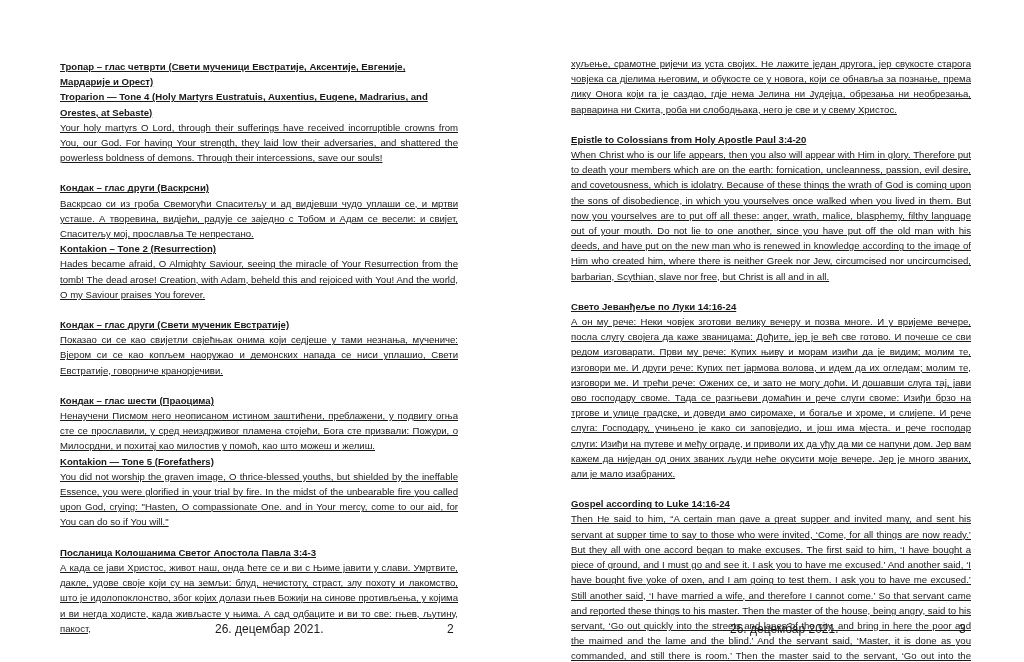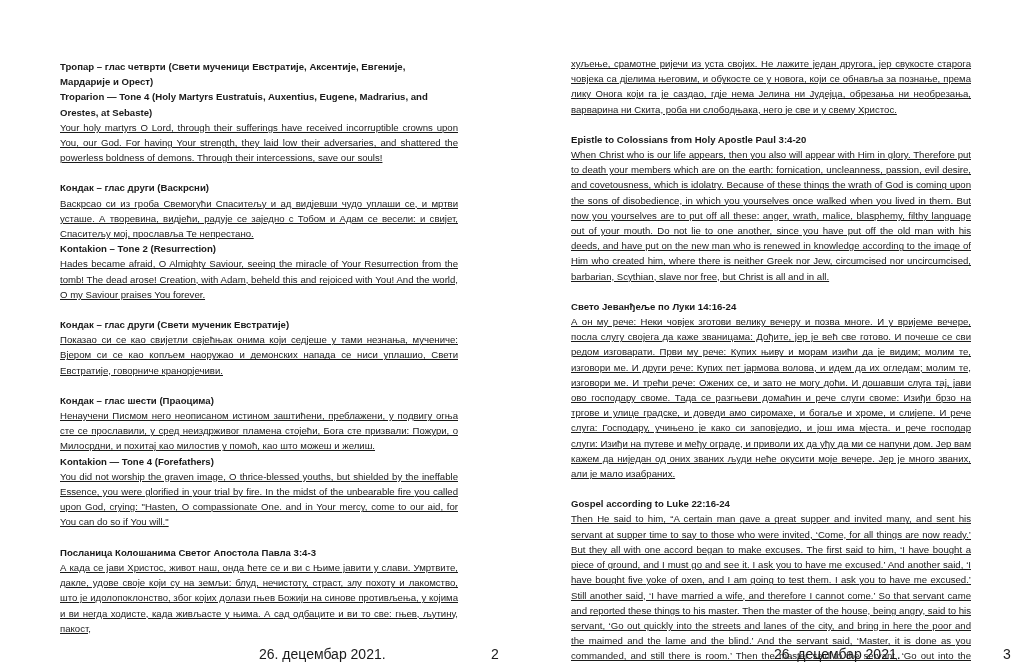--- a/index.html
+++ b/index.html
@@ -6,66 +6,66 @@
   body {
     width: 1024px; height: 662px; background: #ffffff; overflow: hidden;
     font-family: "Liberation Sans", sans-serif; color: #1a1a1a; position: relative;
   }
   .page { position: absolute; top: 0; height: 662px; }
   #page-left { left: 0; width: 512px; }
   #page-right { left: 512px; width: 512px; }
   .content { position: absolute; top: 59px; width: 398px; font-size: 9.6px; line-height: 15.2px; }
   #page-left .content { left: 60px; }
   #page-right .content { left: 59px; top: 56px; width: 400px; }
-  .heading { font-weight: bold; }
+  .heading { font-weight: bold; text-decoration: underline; }
   .para { text-align: justify; text-decoration: underline; }
   .gap { height: 15px; }
-  .footer { position: absolute; top: 646px; font-size: 14px; margin-left: 44px; }
+  .footer { position: absolute; top: 622px; font-size: 12px; }
   #page-left .footer-date { left: 215px; }
   #page-left .footer-num { left: 447px; }
   #page-right .footer-date { left: 218px; }
   #page-right .footer-num { left: 447px; }
 </style>
 </head>
 <body>
 
 <div class="page" id="page-left">
   <div class="content" id="content-0">
       <div class="heading">Тропар – глас четврти (Свети мученици Евстратије, Аксентије, Евгеније, Мардарије и Орест)</div>
       <div class="heading">Troparion — Tone 4 (Holy Martyrs Eustratuis, Auxentius, Eugene, Madrarius, and Orestes, at Sebaste)</div>
-      <div class="para">Your holy martyrs O Lord, through their sufferings have received incorruptible crowns upon You, our God. For having Your strength, they laid low their adversaries, and shattered the powerless boldness of demons. Through their intercessions, save our souls!</div>
+      <div class="para">Your holy martyrs O Lord, through their sufferings have received incorruptible crowns from You, our God. For having Your strength, they laid low their adversaries, and shattered the powerless boldness of demons. Through their intercessions, save our souls!</div>
       <div class="gap"></div>
       <div class="heading">Кондак – глас други (Васкрсни)</div>
       <div class="para">Васкрсао си из гроба Свемогући Спаситељу и ад видјевши чудо уплаши се, и мртви усташе. А творевина, видјећи, радује се заједно с Тобом и Адам се весели: и свијет, Спаситељу мој, прославља Те непрестано.</div>
       <div class="heading">Kontakion – Tone 2 (Resurrection)</div>
       <div class="para">Hades became afraid, O Almighty Saviour, seeing the miracle of Your Resurrection from the tomb! The dead arose! Creation, with Adam, beheld this and rejoiced with You! And the world, O my Saviour praises You forever.</div>
       <div class="gap"></div>
       <div class="heading">Кондак – глас други (Свети мученик Евстратије)</div>
       <div class="para">Показао си се као свијетли свјећњак онима који седјеше у тами незнања, мучениче: Вјером си се као копљем наоружао и демонских напада се ниси уплашио, Свети Евстратије, говорниче кранорјечиви.</div>
       <div class="gap"></div>
       <div class="heading">Кондак – глас шести (Праоцима)</div>
       <div class="para">Ненаучени Писмом него неописаном истином заштићени, преблажени, у подвигу огња сте се прославили, у сред неиздрживог пламена стојећи, Бога сте призвали: Пожури, о Милосрдни, и похитај као милостив у помоћ, као што можеш и желиш.</div>
-      <div class="heading">Kontakion — Tone 4 (Forefathers)</div>
+      <div class="heading">Kontakion — Tone 5 (Forefathers)</div>
       <div class="para">You did not worship the graven image, O thrice-blessed youths, but shielded by the ineffable Essence, you were glorified in your trial by fire. In the midst of the unbearable fire you called upon God, crying: "Hasten, O compassionate One. and in Your mercy, come to our aid, for You can do so if You will."</div>
       <div class="gap"></div>
       <div class="heading">Посланица Колошанима Светог Апостола Павла 3:4-3</div>
       <div class="para">А када се јави Христос, живот наш, онда ћете се и ви с Њиме јавити у слави. Умртвите, дакле, удове своје који су на земљи: блуд, нечистоту, страст, злу похоту и лакомство, што је идолопоклонство, због којих долази гњев Божији на синове противљења, у којима и ви негда ходисте, када живљасте у њима. А сад одбаците и ви то све: гњев, љутину, пакост,</div>
     </div>
   <span class="footer footer-date">26. децембар 2021.</span>
   <span class="footer footer-num">2</span>
 </div>
 
 <div class="page" id="page-right">
   <div class="content" id="content-1">
       <div class="para">хуљење, срамотне ријечи из уста својих. Не лажите један другога, јер свукосте старога човјека са дјелима његовим, и обукосте се у новога, који се обнавља за познање, према лику Онога који га је саздао, гдје нема Јелина ни Јудејца, обрезања ни необрезања, варварина ни Скита, роба ни слободњака, него је све и у свему Христос.</div>
       <div class="gap"></div>
       <div class="heading">Epistle to Colossians from Holy Apostle Paul 3:4-20</div>
       <div class="para">When Christ who is our life appears, then you also will appear with Him in glory. Therefore put to death your members which are on the earth: fornication, uncleanness, passion, evil desire, and covetousness, which is idolatry. Because of these things the wrath of God is coming upon the sons of disobedience, in which you yourselves once walked when you lived in them. But now you yourselves are to put off all these: anger, wrath, malice, blasphemy, filthy language out of your mouth. Do not lie to one another, since you have put off the old man with his deeds, and have put on the new man who is renewed in knowledge according to the image of Him who created him, where there is neither Greek nor Jew, circumcised nor uncircumcised, barbarian, Scythian, slave nor free, but Christ is all and in all.</div>
       <div class="gap"></div>
       <div class="heading">Свето Јеванђеље по Луки 14:16-24</div>
       <div class="para">А он му рече: Неки човјек зготови велику вечеру и позва многе. И у вријеме вечере, посла слугу својега да каже званицама: Дођите, јер је већ све готово. И почеше се сви редом изговарати. Први му рече: Купих њиву и морам изићи да је видим; молим те, изговори ме. И други рече: Купих пет јармова волова, и идем да их огледам; молим те, изговори ме. И трећи рече: Ожених се, и зато не могу доћи. И дошавши слуга тај, јави ово господару своме. Тада се разгњеви домаћин и рече слуги своме: Изиђи брзо на тргове и улице градске, и доведи амо сиромахе, и богаље и хроме, и слијепе. И рече слуга: Господару, учињено је како си заповједио, и још има мјеста. и рече господар слуги: Изиђи на путеве и међу ограде, и приволи их да уђу да ми се напуни дом. Јер вам кажем да ниједан од оних званих људи неће окусити моје вечере. Јер је много званих, али је мало изабраних.</div>
       <div class="gap"></div>
-      <div class="heading">Gospel according to Luke 22:16-24</div>
+      <div class="heading">Gospel according to Luke 14:16-24</div>
       <div class="para">Then He said to him, “A certain man gave a great supper and invited many, and sent his servant at supper time to say to those who were invited, ‘Come, for all things are now ready.’ But they all with one accord began to make excuses. The first said to him, ‘I have bought a piece of ground, and I must go and see it. I ask you to have me excused.’ And another said, ‘I have bought five yoke of oxen, and I am going to test them. I ask you to have me excused.’ Still another said, ‘I have married a wife, and therefore I cannot come.’ So that servant came and reported these things to his master. Then the master of the house, being angry, said to his servant, ‘Go out quickly into the streets and lanes of the city, and bring in here the poor and the maimed and the lame and the blind.’ And the servant said, ‘Master, it is done as you commanded, and still there is room.’ Then the master said to the servant, ‘Go out into the highways and hedges, and compel them to come in, that my house may be filled. ’For I say to you that none of those men who were invited shall taste my supper.’”</div>
     </div>
   <span class="footer footer-date">26. децембар 2021.</span>
   <span class="footer footer-num">3</span>
 </div>
 
 </body></html>

